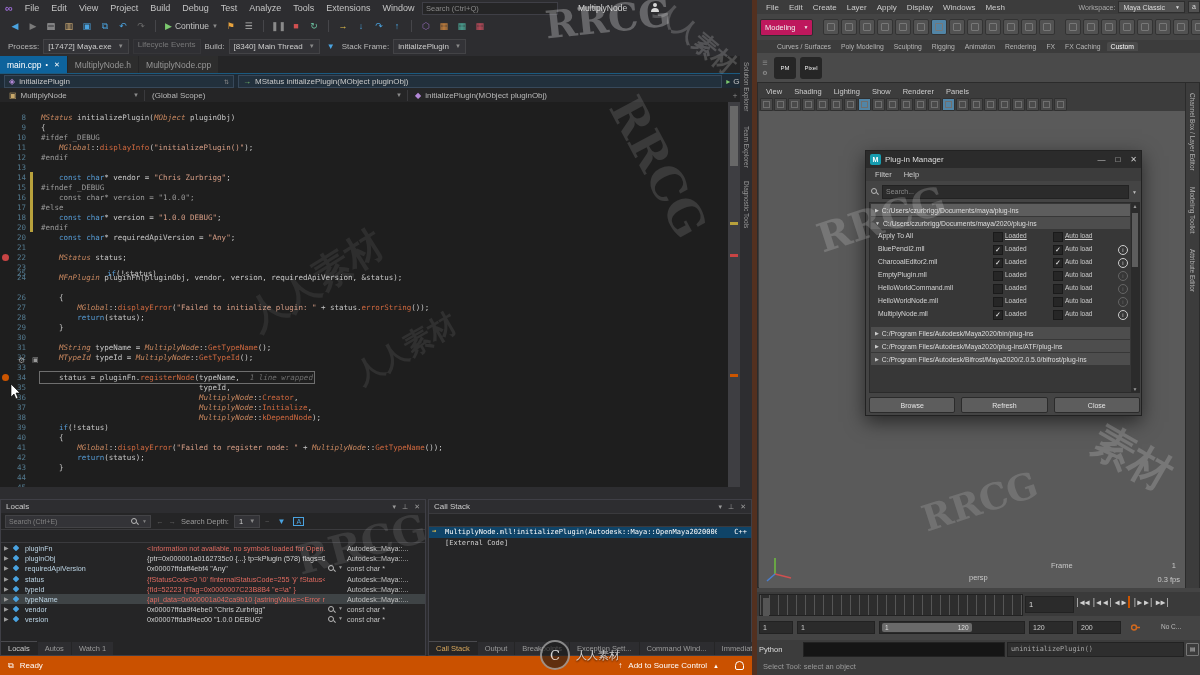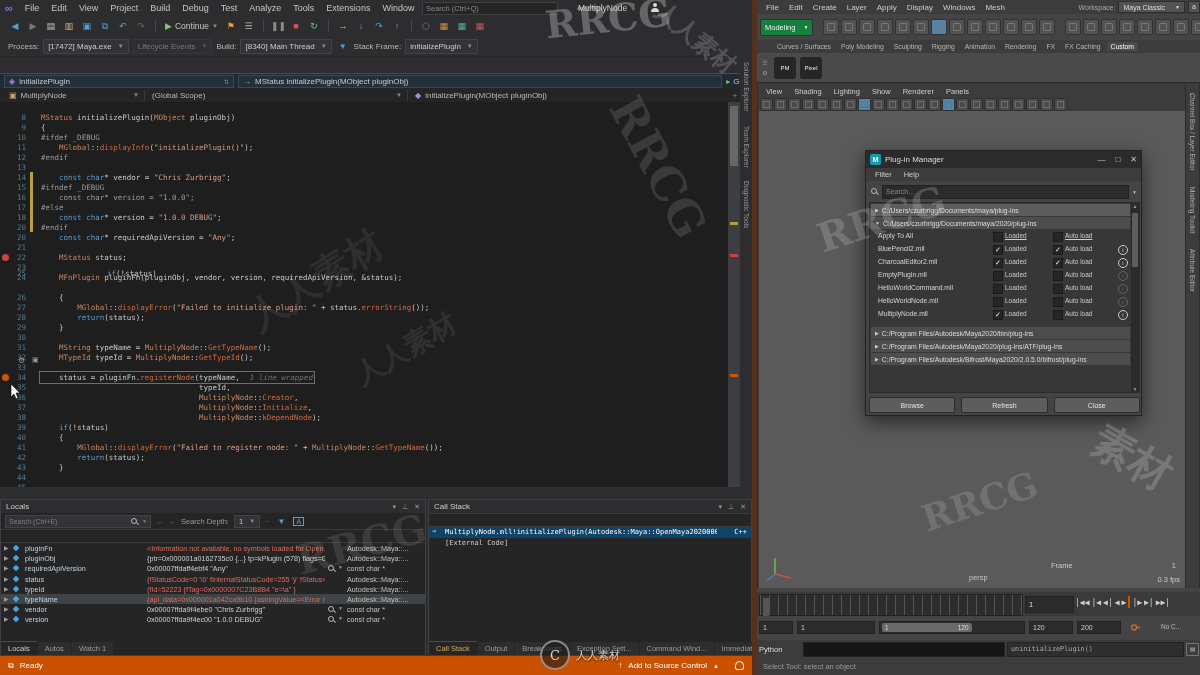--- a/index.html
+++ b/index.html
@@ -22,21 +22,21 @@
   #vs-toolbar{position:absolute;left:0;top:16px;width:752px;height:20px;background:#2d2d30;border-bottom:1px solid #252528;display:flex;align-items:center;padding-left:6px;}
   .tbico{width:14px;text-align:center;font-size:9px;margin:0 2px;}
   .tsep{width:1px;height:12px;background:#46464a;margin:0 5px;}
   #continue-btn{display:flex;align-items:center;background:transparent;color:#c5c5c5;font-size:8.5px;margin:0 4px;}
   #continue-btn .play{color:#7cc96f;font-size:9px;margin-right:3px;}
   #continue-btn .dd{color:#8a8a8a;font-size:6px;margin-left:3px;}
 
   #vs-debugbar{position:absolute;left:0;top:36px;width:752px;height:20px;background:#2d2d30;border-bottom:1px solid #252528;display:flex;align-items:center;font-size:8px;color:#b8b8b8;padding-left:8px;gap:4px;}
   .dcombo{background:#333337;border:1px solid #434346;height:13px;display:flex;align-items:center;padding:0 4px;gap:6px;color:#cccccc;white-space:nowrap;}
   .dcombo .dd{color:#8a8a8a;font-size:6px;}
-  .dim{opacity:.45;}
+  .dim{opacity:.45;flex-direction:column;}
   .funnel{color:#4aa3e0;font-size:8px;margin:0 3px;}
 
   #vs-tabs{position:absolute;left:0;top:56px;width:740px;height:17px;background:#252526;display:flex;align-items:flex-end;}
   .etab{height:17px;display:flex;align-items:center;padding:0 7px;font-size:8.5px;color:#969696;background:#2d2d2d;margin-right:1px;white-space:nowrap;}
   .etab.active{background:#0e639c;color:#ffffff;}
   .etab .x{margin-left:6px;font-size:7px;}
   .etab .dot{margin-left:4px;font-size:7px;}
 
   #vs-nav1{position:absolute;left:0;top:73px;width:740px;height:15px;background:#1e2a35;border-top:1px solid #1b5a80;border-bottom:1px solid #12222e;display:flex;align-items:center;font-size:8px;color:#c8c8c8;gap:4px;padding:0 4px;}
   .navbox{background:#22303c;border:1px solid #37485a;height:11px;display:flex;align-items:center;padding:0 4px;gap:4px;white-space:nowrap;}
@@ -45,21 +45,21 @@
 
   
   #vs-editor{position:absolute;left:0;top:102px;width:740px;height:385px;background:#1e1e1e;overflow:hidden;}
   #code-lines{position:absolute;left:0;top:10px;width:728px;}
   .cl{position:absolute;left:0;width:728px;height:10px;display:flex;align-items:center;}
   .cl .ln{width:26px;text-align:right;color:#537a8f;font-size:7.5px;flex:none;font-family:"DejaVu Sans Mono",monospace;}
   .cl .chbar{width:3px;height:10px;margin-left:4px;flex:none;}
   .cl .ct{margin-left:8px;font-size:7.5px;white-space:pre;font-family:"DejaVu Sans Mono",monospace;}
   .cl.cur .ct{outline:1px solid #6e6e6e;outline-offset:1px;}
   .bpdot{position:absolute;left:2px;width:7px;height:7px;border-radius:50%;}
-  .tk-p{color:#c8c8c8}.tk-k{color:#569cd6}.tk-t{color:#c8875f;}
+  .tk-p{color:#c8c8c8}.tk-k{color:#569cd6}.tk-t{color:#c8875f;font-style:italic}
   .tk-f{color:#d1693f}.tk-s{color:#d69d85}.tk-d{color:#9b9b9b}
   .tk-g{color:#6f6f6f;font-style:italic;margin-left:10px}
   #ed-scroll{position:absolute;left:728px;top:0;width:12px;height:385px;background:#3e3e42;}
   #ed-thumb{position:absolute;left:2px;top:4px;width:8px;height:60px;background:#686868;}
   .smark{position:absolute;left:2px;width:8px;height:3px;}
 
   #vs-editorstatus{position:absolute;left:0;top:487px;width:740px;height:12px;background:#252526;display:flex;align-items:center;font-size:7.5px;color:#9a9a9a;padding:0 6px;gap:8px;}
   .cdash{width:7px;height:7px;border:1px solid #8a8a8a;border-radius:50%;position:relative;flex:none;}
   .cdash::after{content:"";position:absolute;left:1px;top:2.5px;width:3px;height:1px;background:#8a8a8a;}
 
@@ -103,21 +103,21 @@
 
   
   #maya{position:absolute;left:757px;top:0;width:443px;height:675px;background:#444444;font-size:8px;color:#cccccc;}
   #maya-menubar{position:absolute;left:0;top:0;width:443px;height:14px;background:#3c3c3c;display:flex;align-items:center;padding-left:4px;}
   .mmitem{padding:0 5px;white-space:nowrap;}
   #workspace{position:absolute;right:4px;top:1px;display:flex;align-items:center;gap:3px;font-size:7px;color:#aaa;}
   #workspace .combo{background:#525252;border:1px solid #2e2e2e;height:10px;display:flex;align-items:center;padding:0 4px;gap:10px;color:#ddd;}
   .lockbox{width:10px;height:10px;background:#525252;border:1px solid #2e2e2e;text-align:center;font-size:7px;line-height:10px;color:#ddd;}
 
   #maya-toolbar{position:absolute;left:0;top:14px;width:443px;height:26px;background:#444;display:flex;align-items:center;padding-left:3px;gap:2px;}
-  .mcombo{background:#15803d;border:1px solid #2e2e2e;border-radius:2px;height:15px;display:flex;align-items:center;padding:0 4px;gap:8px;font-size:7.5px;color:#eee;}
+  .mcombo{background:#be185d;border:1px solid #2e2e2e;border-radius:2px;height:15px;display:flex;align-items:center;padding:0 4px;gap:8px;font-size:7.5px;color:#eee;}
   .mico{width:14px;height:14px;background:#525252;border:1px solid #333;border-radius:2px;flex:none;position:relative;}
   .mico::after{content:"";position:absolute;left:3px;top:3px;right:3px;bottom:3px;border:1px solid #777;border-radius:1px;}
   .mico.on{background:#5285a6;}
   .msep{width:1px;height:16px;background:#333;margin:0 3px;}
 
   #maya-shelftabs{position:absolute;left:0;top:40px;width:443px;height:13px;background:#3c3c3c;display:flex;align-items:center;font-size:6.8px;color:#b5b5b5;padding-left:16px;gap:2px;}
   .stab{padding:1px 4px;white-space:nowrap;}
   .stab.active{color:#fff;background:#4a4a4a;border-radius:2px 2px 0 0;}
   #maya-shelf{position:absolute;left:0;top:53px;width:443px;height:29px;background:#4a4a4a;display:flex;align-items:center;gap:4px;padding-left:3px;}
   #shelf-grip{display:flex;flex-direction:column;gap:3px;color:#9a9a9a;font-size:6px;width:10px;align-items:center;}
@@ -265,20 +265,33 @@
           <span class="dd">▼</span>
       </span>
       <span class="funnel">▼</span>
       <span>Stack Frame:</span>
       <span class="dcombo">
         <span>initializePlugin</span>
           <span class="dd">▼</span>
       </span>
     </div>
 
+    <div id="vs-tabs">
+        <div class="etab active">
+          <span>main.cpp</span>
+          <span class="dot">•</span>
+          <span class="x">✕</span>
+        </div>
+        <div class="etab">
+          <span>MultiplyNode.h</span>
+        </div>
+        <div class="etab">
+          <span>MultiplyNode.cpp</span>
+        </div>
+      </div>
 
     <div id="vs-nav1">
       <span class="navbox" style="width:220px">
         <span style="color:#b287d6">◈</span>
         <span>initializePlugin</span>
         <span style="margin-left:auto;color:#8a8a8a;font-size:6px">⇅</span>
       </span>
       <span class="navbox" style="flex:1">
         <span style="color:#7cc96f">→</span>
         <span>MStatus initializePlugin(MObject pluginObj)</span>

